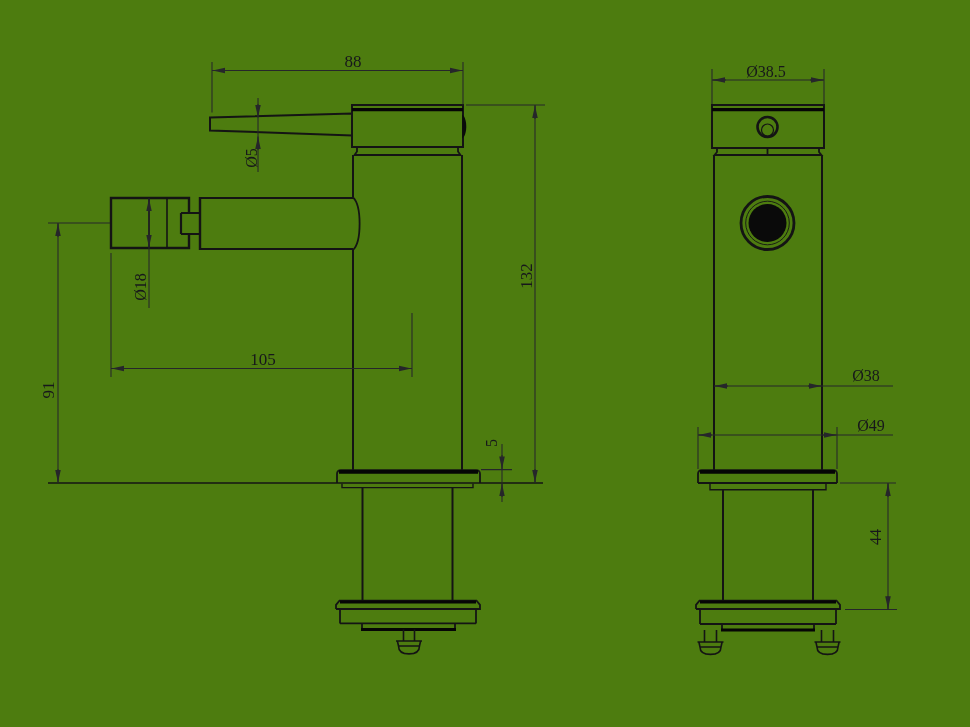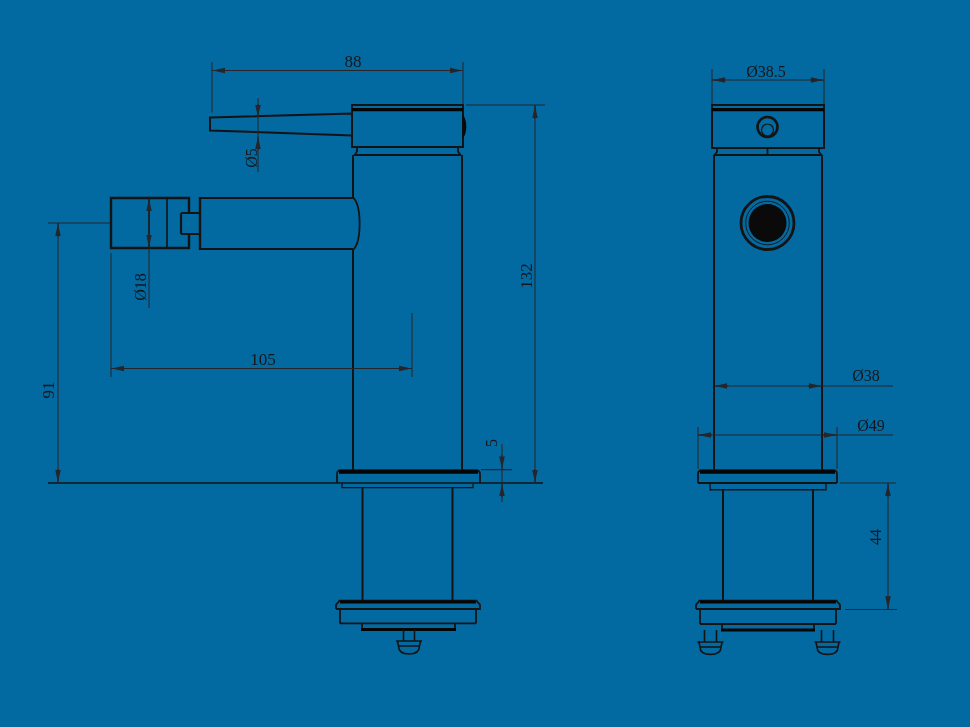--- a/index.html
+++ b/index.html
@@ -1,16 +1,16 @@
 <!DOCTYPE html>
 <html><head>
 <meta charset="utf-8">
 <style>
   html,body{margin:0;padding:0;background:#ffffff;}
-  .stage{position:relative;width:970px;height:727px;background:#0369a1;overflow:hidden;
+  .stage{position:relative;width:970px;height:727px;background:#4d7c0f;overflow:hidden;
          font-family:"Liberation Serif","DejaVu Serif",serif;}
   svg{position:absolute;left:0;top:0;}
   
   .ol  {stroke:#141414;stroke-width:2;  fill:none;stroke-linejoin:miter;}
   .ol09{stroke:#141414;stroke-width:.9; fill:none;}
   .ol12{stroke:#141414;stroke-width:1.2;fill:none;}
   .ol14{stroke:#141414;stroke-width:1.4;fill:none;}
   .ol16{stroke:#141414;stroke-width:1.6;fill:none;}
   .ol18{stroke:#141414;stroke-width:1.8;fill:none;}
   .ol22{stroke:#141414;stroke-width:2.2;fill:none;}

